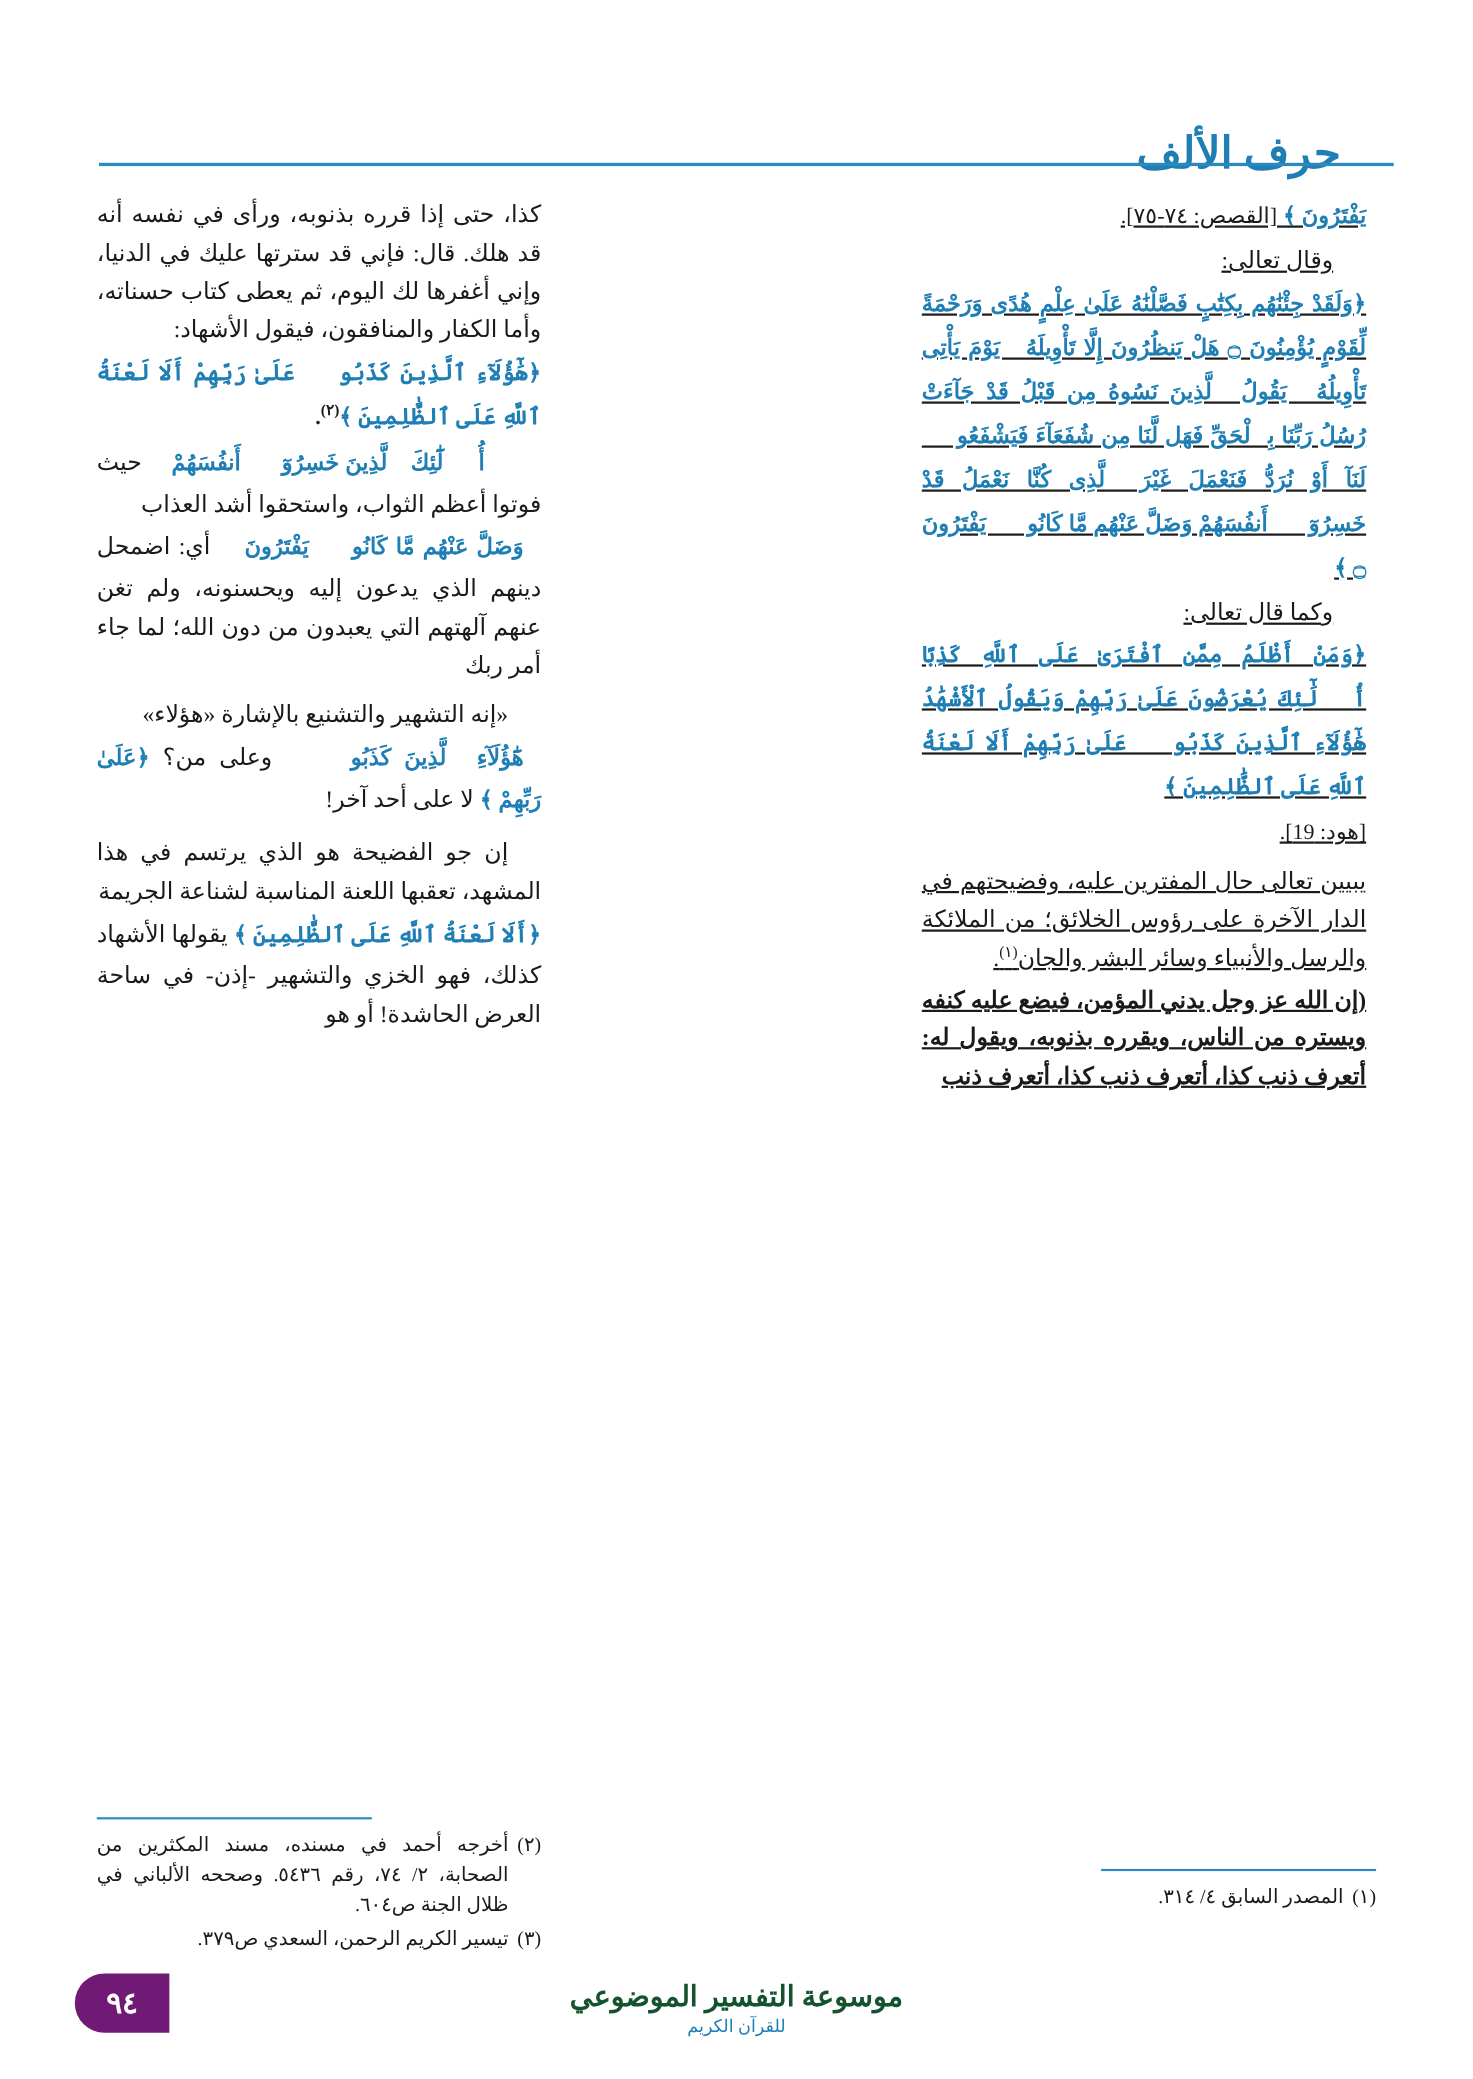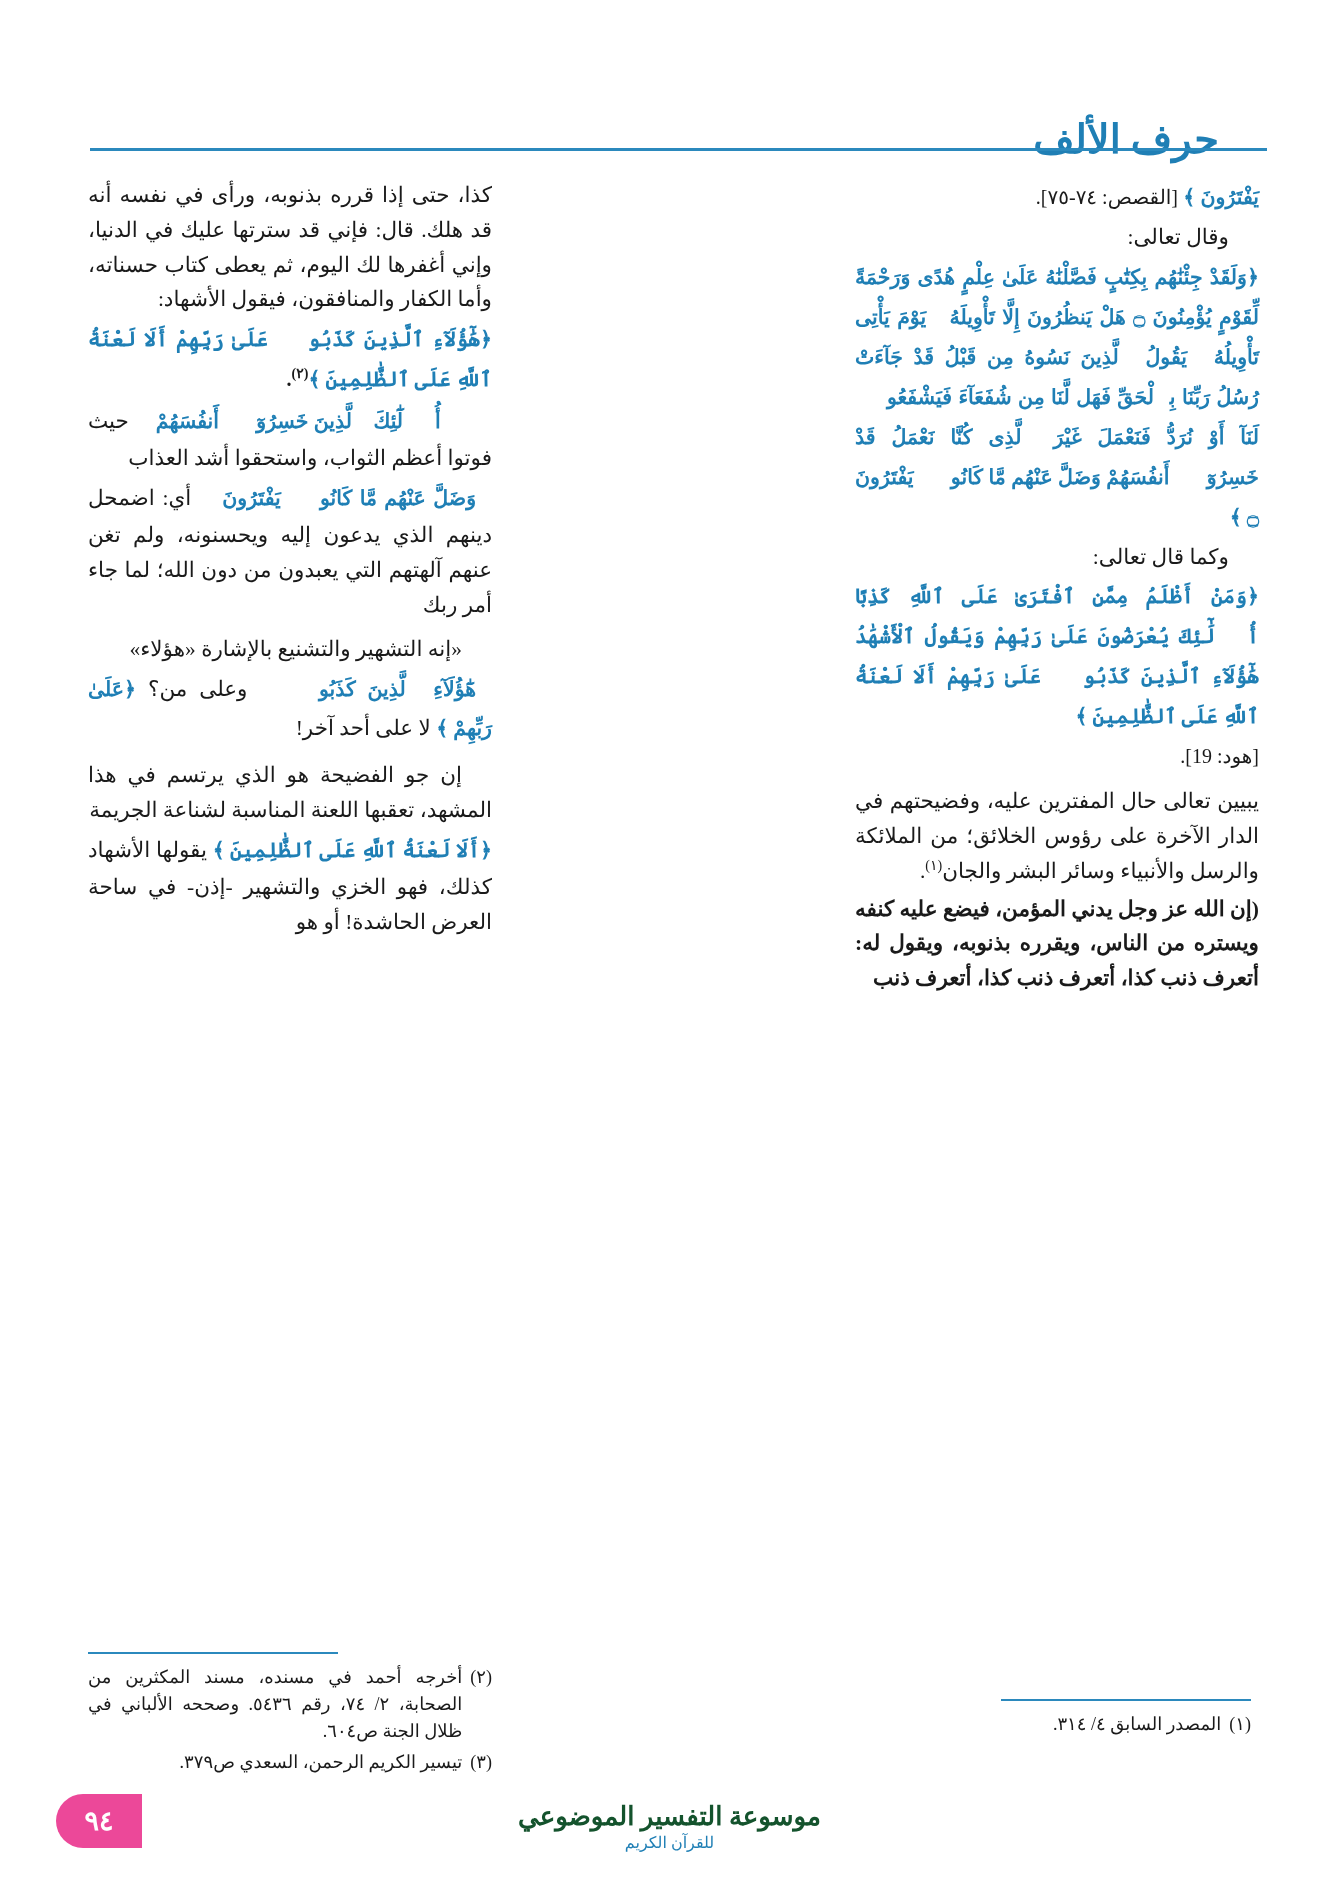--- a/index.html
+++ b/index.html
@@ -51,21 +51,21 @@
   
   .col {
     position: absolute;
     top: 178px;
     width: 404px;
     font-size: 21.5px;
     line-height: 1.62;
     text-align: justify;
     text-justify: inter-word;
   }
-  .col-right { right: 80px; }
+  .col-right { right: 97px; text-decoration: underline; }
   .col-left  { left: 88px; }
 
   p {
     margin: 0 0 3px 0;
     text-indent: 0;
   }
   p.indent { text-indent: 30px; }
 
   .quran {
     color: #1f7fb5;
@@ -136,24 +136,24 @@
     letter-spacing: -1px;
   }
   .footer-logo .logo-sub {
     font-size: 16px;
     color: #1f7fb5;
     margin-top: 1px;
   }
   .page-number {
     position: absolute;
     bottom: 42px;
-    left: 56px;
+    left: 68px;
     width: 86px;
     height: 54px;
-    background: #ec4899;
+    background: #701a75;
     border-radius: 28px 0 0 28px;
     color: #ffffff;
     font-size: 27px;
     font-weight: bold;
     display: flex;
     align-items: center;
     justify-content: center;
   }
 </style>
 </head>

